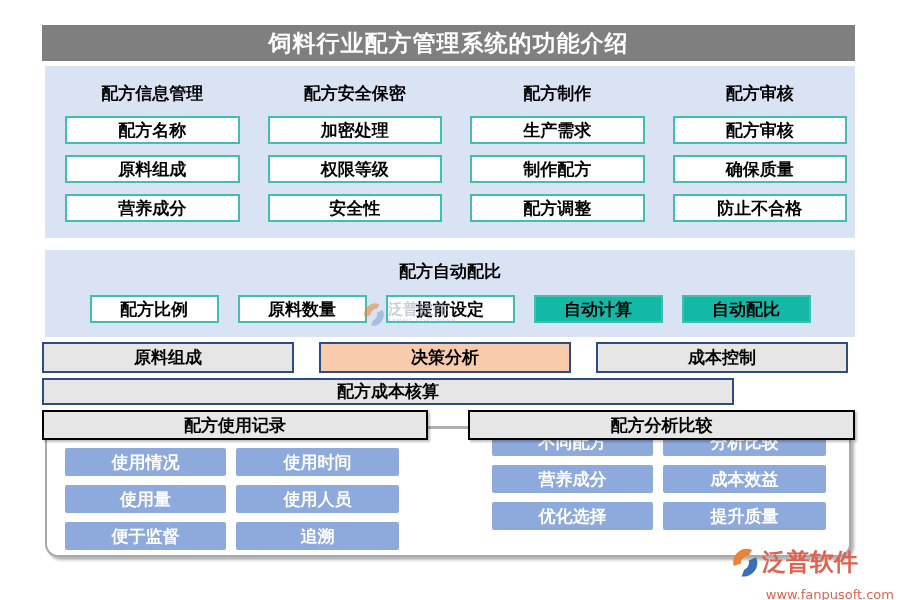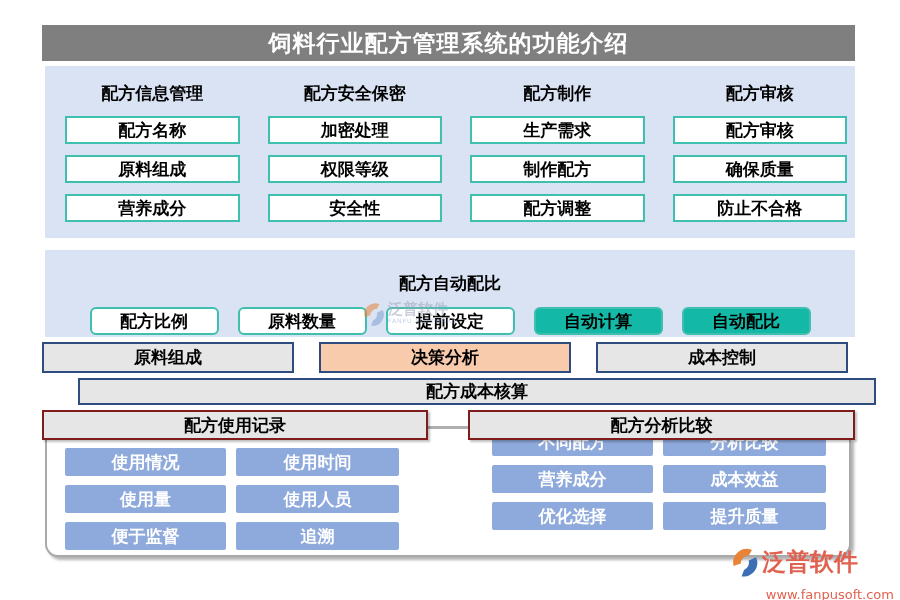--- a/index.html
+++ b/index.html
@@ -16,42 +16,42 @@
   .panel-features { left:45px; top:66px; width:810px; height:172px; }
   .feature-cols { display:grid; grid-template-columns:repeat(4,1fr); column-gap:28px;
     padding:16px 8px 0 20px; box-sizing:border-box; }
   .feature-col { display:flex; flex-direction:column; align-items:center; }
   .col-header { font-weight:bold; font-size:17px; color:#000; height:22px; line-height:22px; margin-bottom:12px; }
   .tealbox { width:100%; height:28px; background:#ffffff; border:2px solid #3FBFAD;
     box-sizing:border-box; display:flex; align-items:center; justify-content:center;
     font-weight:bold; font-size:17px; color:#000; margin-bottom:11px; }
 
   .panel-ratio { left:45px; top:250px; width:810px; height:87px; }
-  .ratio-title { text-align:center; font-weight:bold; font-size:17px; color:#000; padding-top:22px; }
+  .ratio-title { text-align:center; font-weight:bold; font-size:17px; color:#000; padding-top:10px; }
   .ratio-row { display:flex; justify-content:center; gap:19px; margin-top:12px; }
-  .ratio-row .tealbox { width:129px; margin-bottom:0; flex:0 0 auto;border-radius:6px; }
+  .ratio-row .tealbox { width:129px; margin-bottom:0; flex:0 0 auto; }
   .tealbox.highlight { background:#14b8a6; }
 
   
   .graybox { background:#E7E6E6; border:2px solid #2E4D7E; box-sizing:border-box;
     display:flex; align-items:center; justify-content:center; font-weight:bold; font-size:17px; color:#000; }
   .graybox.orange { background:#F8CBAD; }
   .mid-row { position:absolute; left:42px; top:342px; width:806px; height:31px;
     display:flex; justify-content:space-between; }
   .mid-row .graybox { width:252px; height:31px; }
-  .cost-bar { position:absolute; left:42px; top:378px; width:798px; height:27px;margin-left:36px; }
+  .cost-bar { position:absolute; left:42px; top:378px; width:692px; height:27px; }
 
   
   .bottom-container { position:absolute; left:45px; top:438px; width:806px; height:119px;
     background:#ffffff; border:2px solid #A9A9A9; border-top:none;
     border-radius:0 0 13px 13px; box-sizing:border-box;
     box-shadow:3px 3px 3px rgba(0,0,0,0.30); }
   .connector { position:absolute; left:424px; top:426px; width:48px; height:3px; background:#AFAFAF; }
   .section-header { position:absolute; top:410px; height:30px; background:#E7E6E6;
-    border:2px solid #7f1d1d; box-sizing:border-box; display:flex; align-items:center;
+    border:2px solid #000000; box-sizing:border-box; display:flex; align-items:center;
     justify-content:center; font-weight:bold; font-size:17px; color:#000;
     box-shadow:2px 2px 2px rgba(0,0,0,0.25); z-index:3; }
   .section-header.left { left:42px; width:386px; }
   .section-header.right { left:468px; width:387px; }
 
   .btn-grid { position:absolute; display:grid; grid-template-columns:161px 163px;
     column-gap:10px; row-gap:9px; z-index:2; }
   .btn-grid.left { left:65px; top:448px; }
   .btn-grid.right { left:492px; top:428px; }
   .bluebtn { height:28px; background:#8EA9DB; color:#ffffff; font-weight:bold; font-size:17px;

